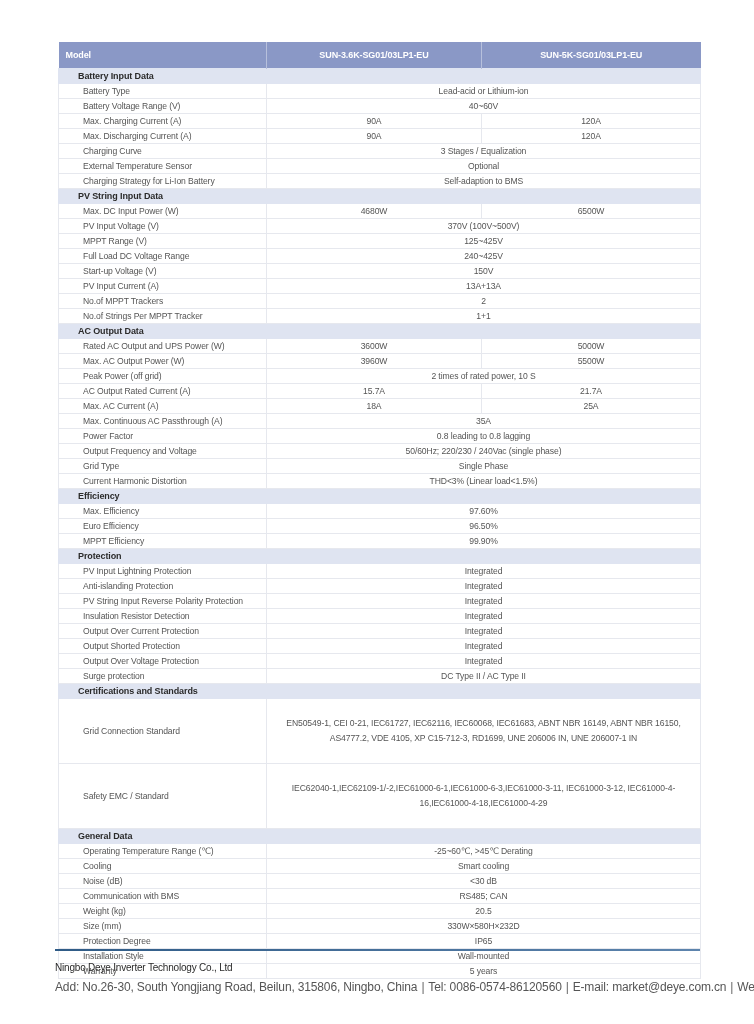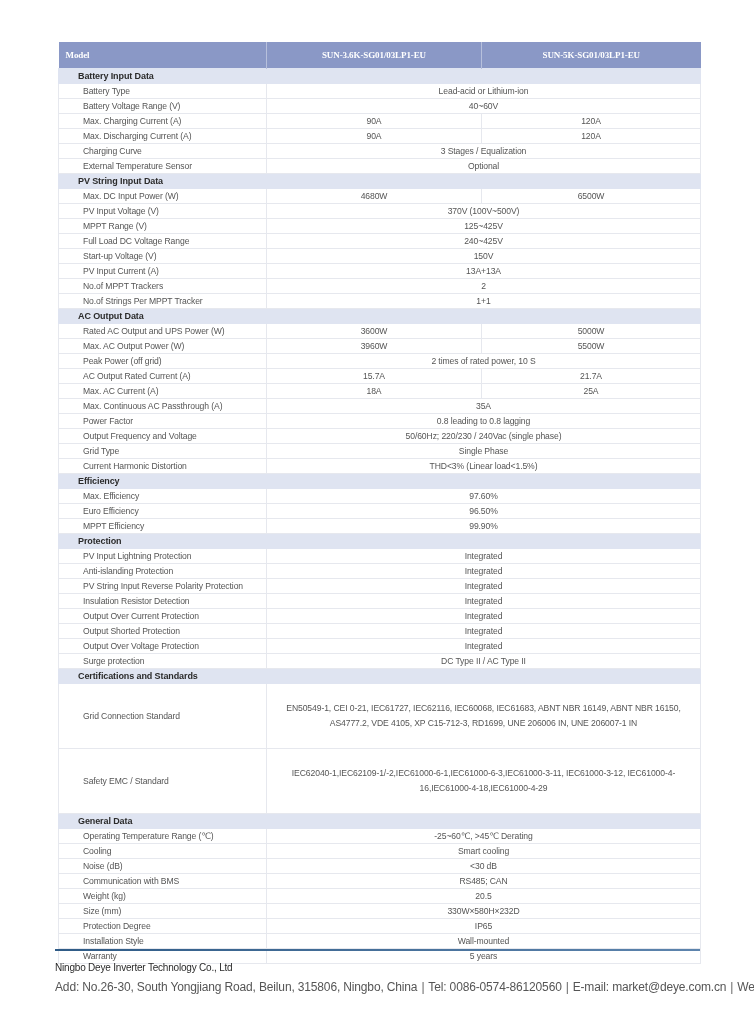--- a/index.html
+++ b/index.html
@@ -10,21 +10,21 @@
   .spec-table {
     position: absolute; left: 58px; top: 42px; width: 642px;
     border-collapse: collapse; table-layout: fixed;
     font-size: 8.6px; letter-spacing: -0.1px;
   }
   .spec-table col.c1 { width: 208px; }
   .spec-table col.c2 { width: 215px; }
   .spec-table col.c3 { width: 219px; }
   .spec-table th {
     background: #8a98c6; color: #ffffff; font-weight: bold; height: 26px;
-    padding: 0; font-size: 9px; border-right: 1px solid #b7c0dc; font-family: Liberation Serif, serif;
+    padding: 0; font-size: 9px; border-right: 1px solid #b7c0dc;
   }
   .spec-table th:last-child { border-right: none; margin-top: 15px; }
   .spec-table th.model-h { text-align: left; padding-left: 7px; }
   .spec-table td {
     height: 14px; padding: 0; border: 1px solid #e6e8ee; vertical-align: middle;
     line-height: 12px;
   }
   .spec-table td.label { padding-left: 24px; text-align: left; color: #555; }
   .spec-table td.val { text-align: center; color: #555; }
   .spec-table tr.section td {
@@ -86,20 +86,24 @@
         <td class="val">120A</td>
       </tr>
       <tr>
         <td class="label">Charging Curve</td>
         <td class="val" colspan="2">3 Stages / Equalization</td>
       </tr>
       <tr>
         <td class="label">External Temperature Sensor</td>
         <td class="val" colspan="2">Optional</td>
       </tr>
+      <tr>
+        <td class="label">Charging Strategy for Li-Ion Battery</td>
+        <td class="val" colspan="2">Self-adaption to BMS</td>
+      </tr>
       <tr class="section">
         <td colspan="3">PV String Input Data</td>
       </tr>
       <tr>
         <td class="label">Max. DC Input Power (W)</td>
         <td class="val">4680W</td>
         <td class="val">6500W</td>
       </tr>
       <tr>
         <td class="label">PV Input Voltage (V)</td>

